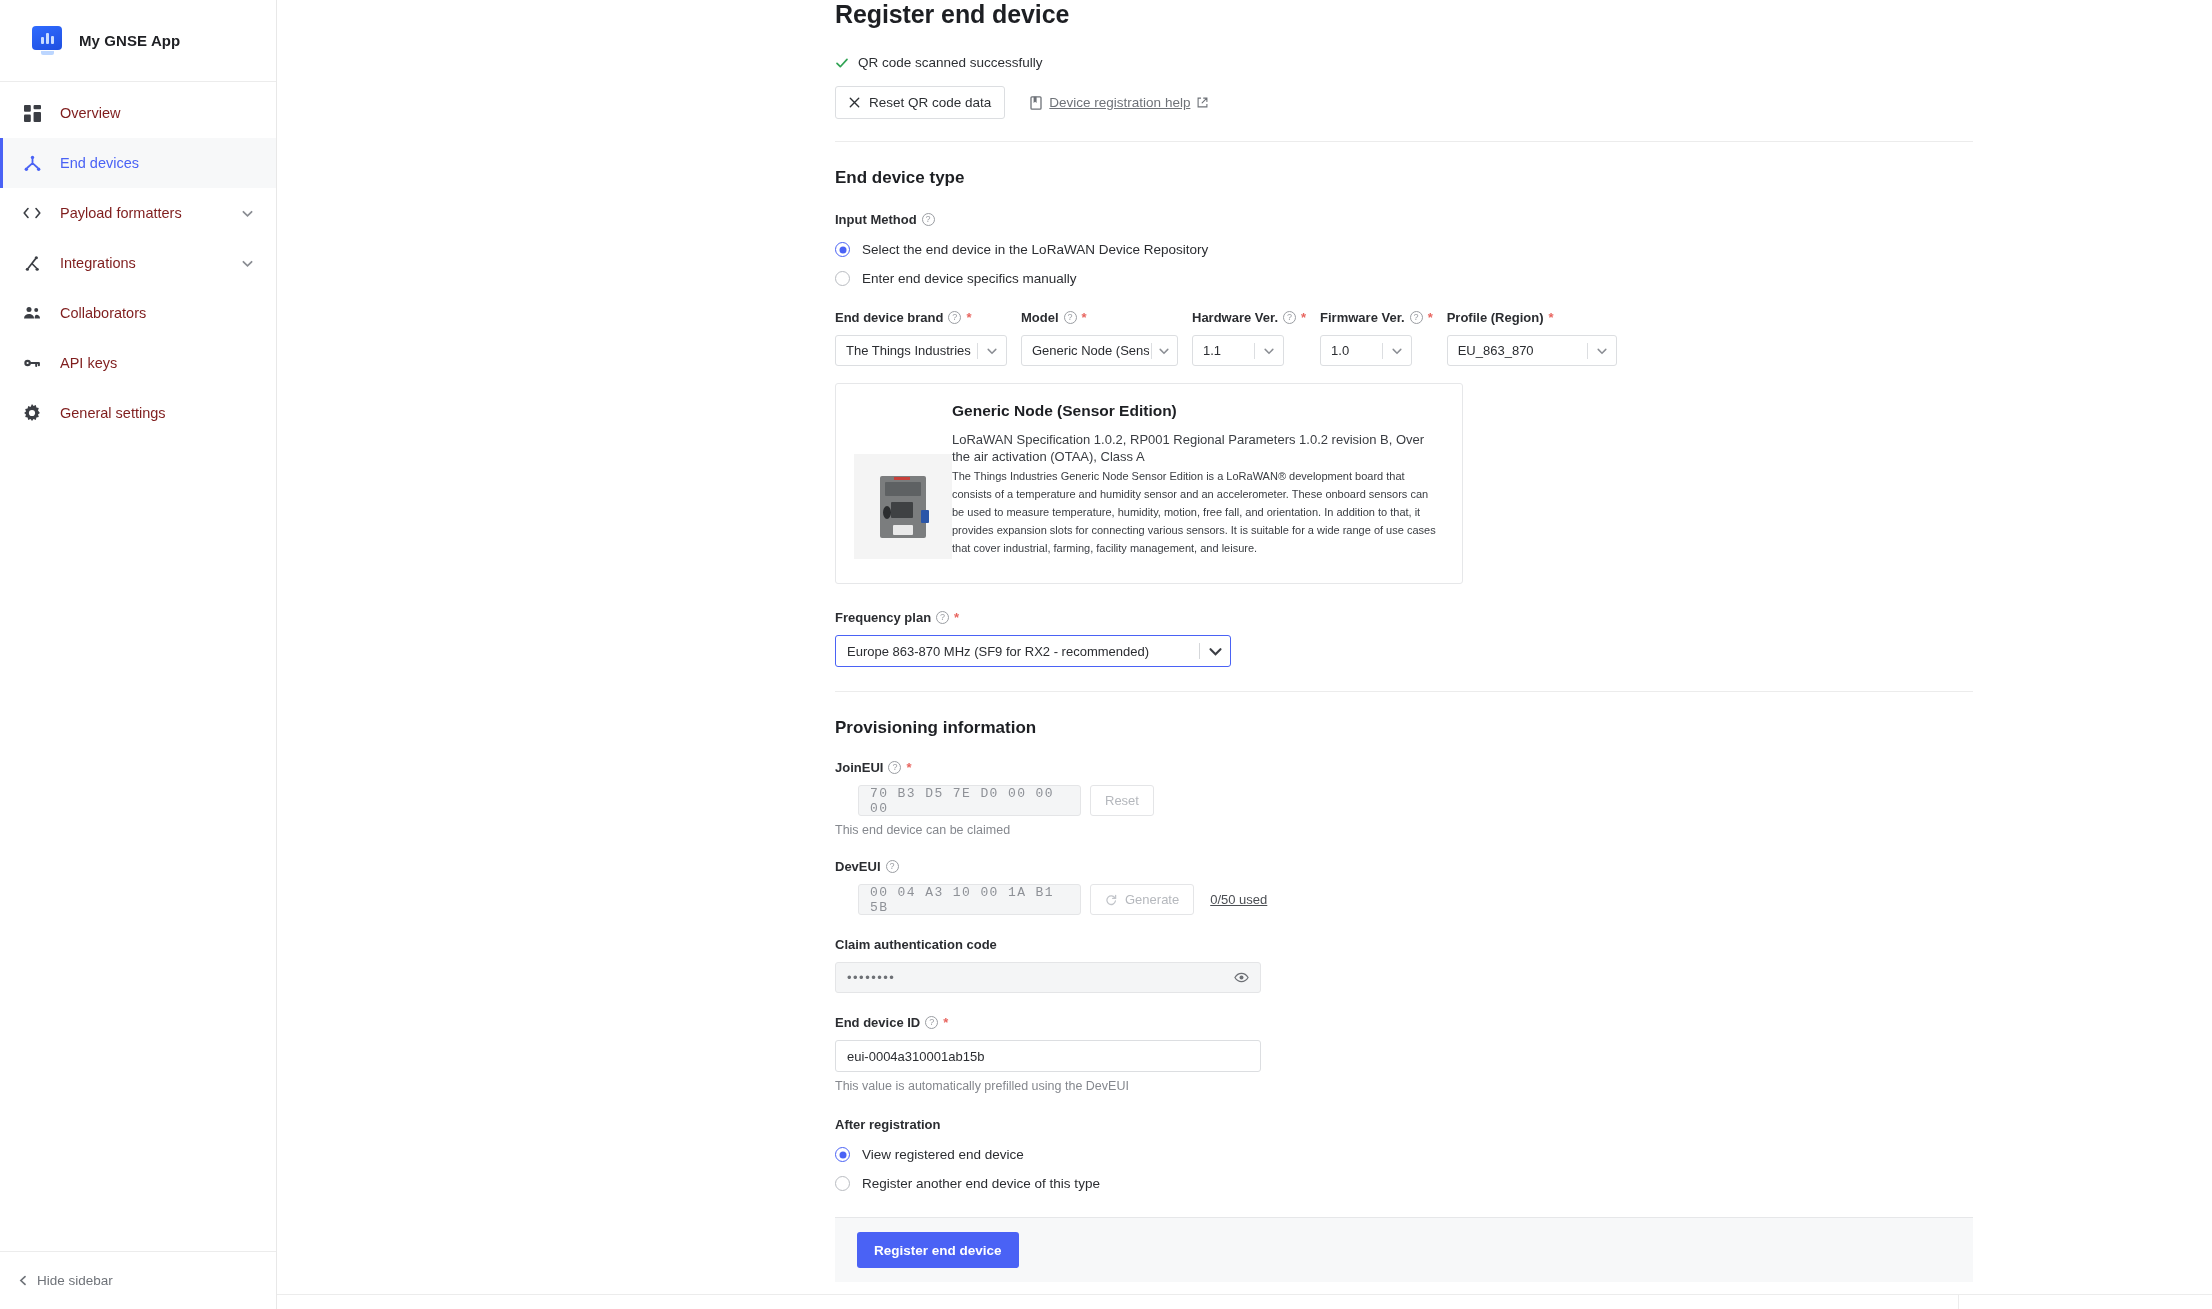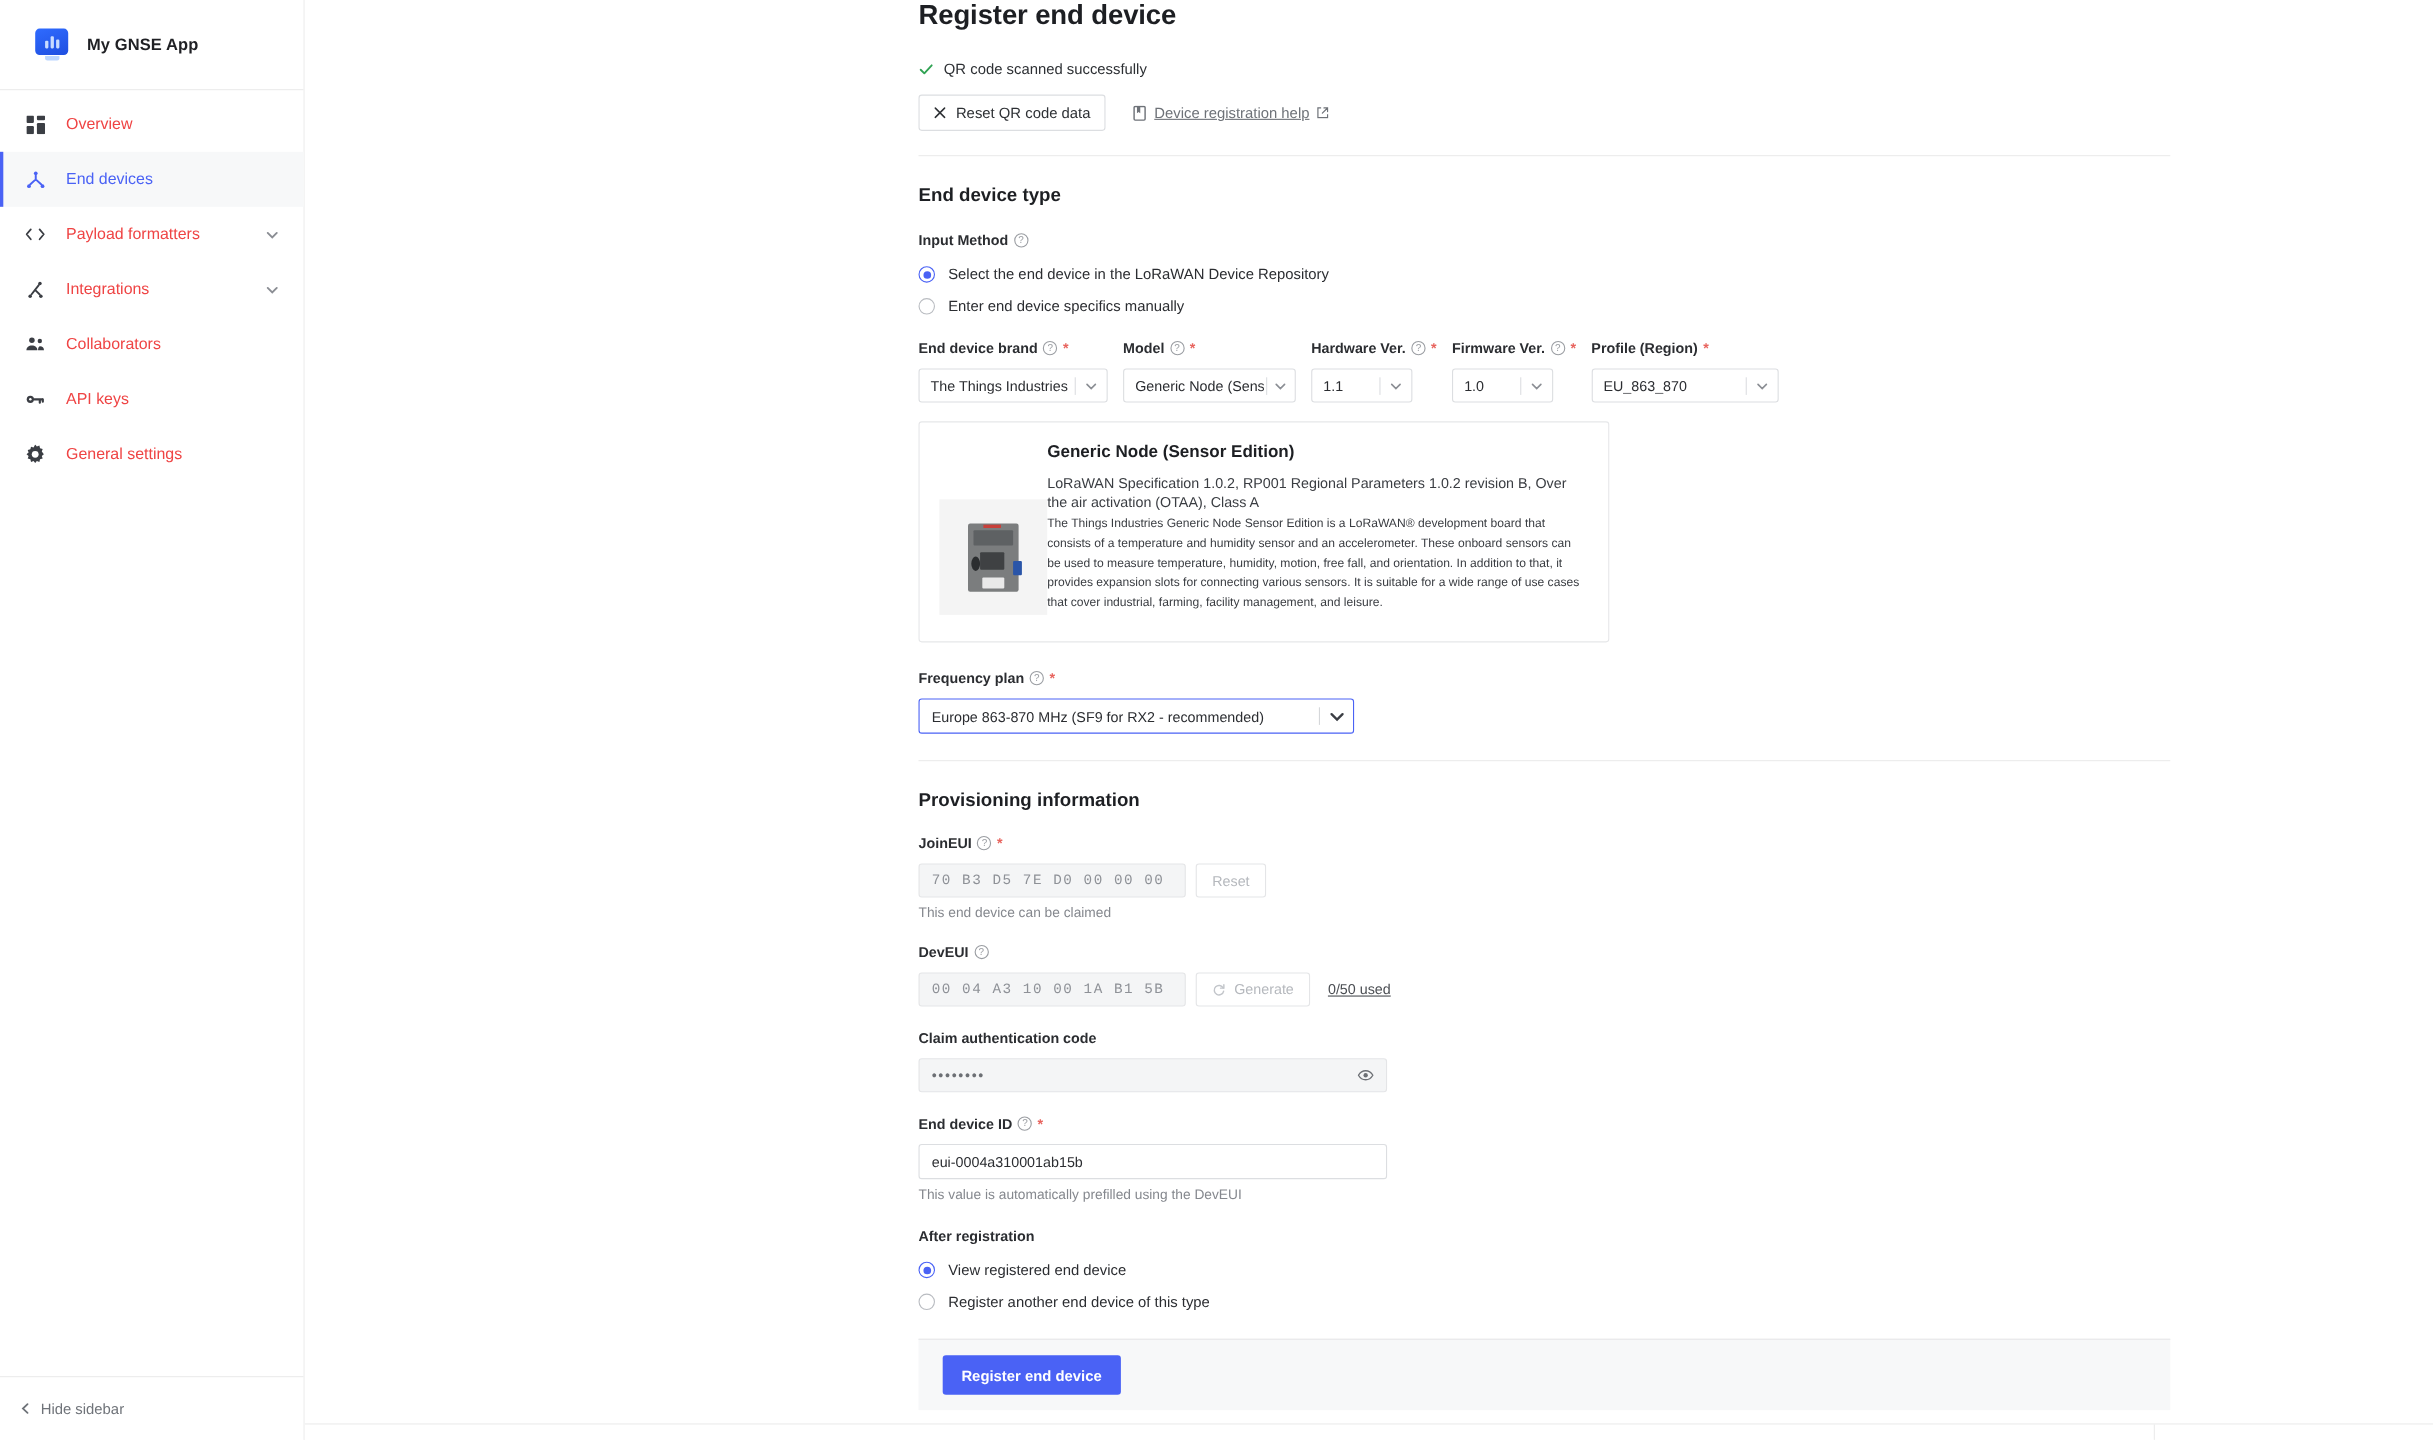--- a/index.html
+++ b/index.html
@@ -48,21 +48,21 @@
     margin: 1px auto 0; border-radius: 0 0 2px 2px;
   }
   .app-title { font-size: 15px; font-weight: bold; color: #1f2024; letter-spacing: .1px; }
 
   .sb-nav { padding-top: 6px; flex: 1 1 auto; }
   .nav-item {
     height: 50px;
     display: flex; align-items: center;
     padding: 0 22px;
     gap: 18px;
-    font-size: 14.5px; color: #ef4444;
+    font-size: 14.5px; color: #7f1d1d;
     cursor: pointer; position: relative;
   }
   .nav-item .nav-ico {
     width: 20px; height: 20px; flex: 0 0 20px;
     display: flex; align-items: center; justify-content: center;
     color: #3b3e44;
   }
   .nav-item .nav-label { flex: 1 1 auto; white-space: nowrap; }
   .nav-item .chev { color: #8a8d93; margin-left:auto; }
   .nav-item.active { background: #f7f8f9; color: #4a62f5; }
@@ -204,25 +204,25 @@
     font-size: 13px; color:#2b2d31;
   }
   .freq-box .sel-val { flex:1 1 auto; }
   .freq-box .sel-sep { width:1px; height:16px; background:#d5d7da; }
   .freq-box .sel-chev { width: 30px; text-align:center; color:#3b3e44; font-size: 13px; font-weight: bold;}
 
   .thin-rule { height:1px; background:#ececec; margin-top: 24px; width: 1138px; }
 
   
   .hexfield {
-    margin-top: 9px; height: 31px; width: 243px;
+    margin-top: 9px; height: 31px; width: 223px;
     background: #f4f5f6; border: 1px solid #e4e5e7; border-radius: 3px;
     display: flex; align-items: center; padding-left: 11px;
     font-family: "Liberation Mono", monospace;
-    font-size: 13px; letter-spacing: 1.4px; color: #8e9197;
+    font-size: 13px; letter-spacing: 1.4px; color: #8e9197; margin-left: 23px;
   }
   .row-inline { display: flex; align-items: center; gap: 0; }
   .btn-ghost {
     margin-top: 9px; margin-left: 9px; height: 31px; padding: 0 14px;
     border: 1px solid #e4e5e7; border-radius: 3px; background:#fff;
     font-size: 13px; color: #b5b8bd; display:inline-flex; align-items:center; gap:8px;
     font-family: "Liberation Sans", sans-serif;
   }
   .usage { margin-top: 9px; margin-left: 16px; font-size: 13px; color:#4b4e53; height:31px; display:flex; align-items:center;text-decoration:underline; }
   .hint { margin-top: 7px; font-size: 12.5px; color: #85888e; }

